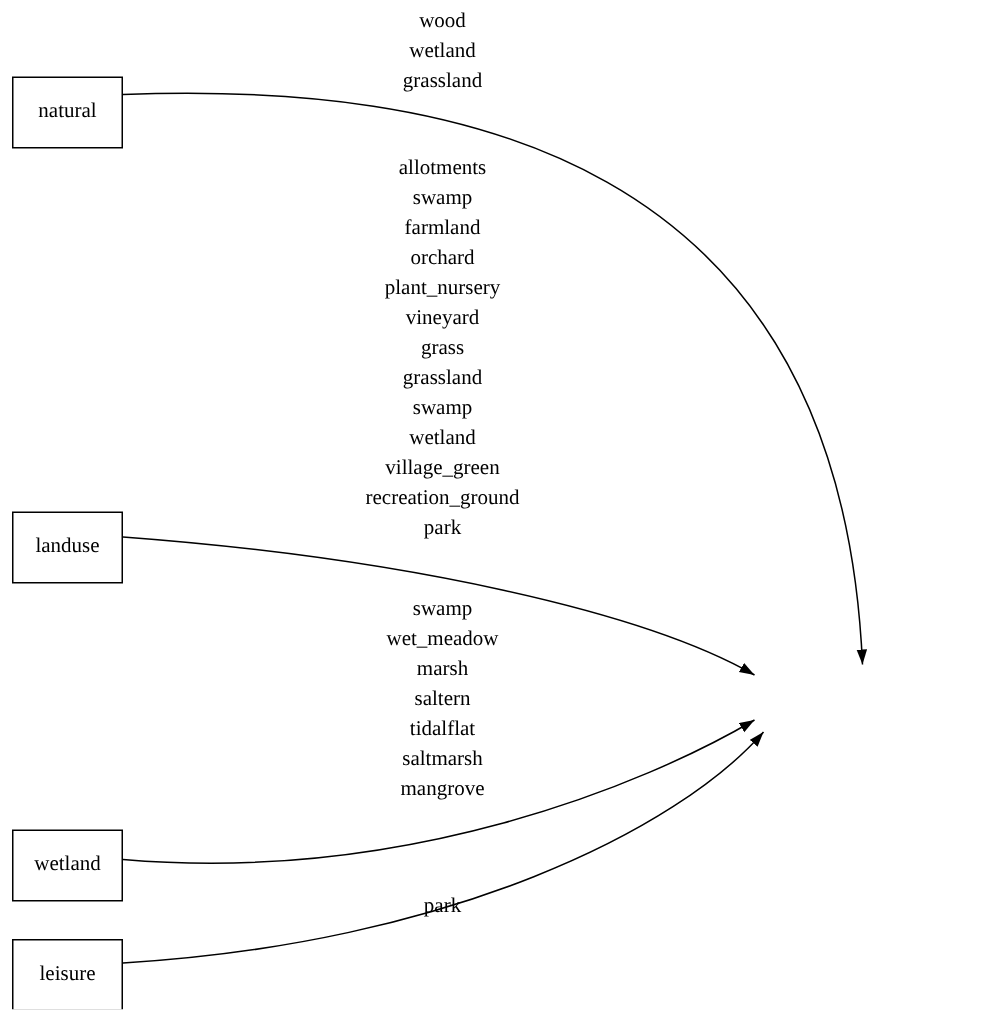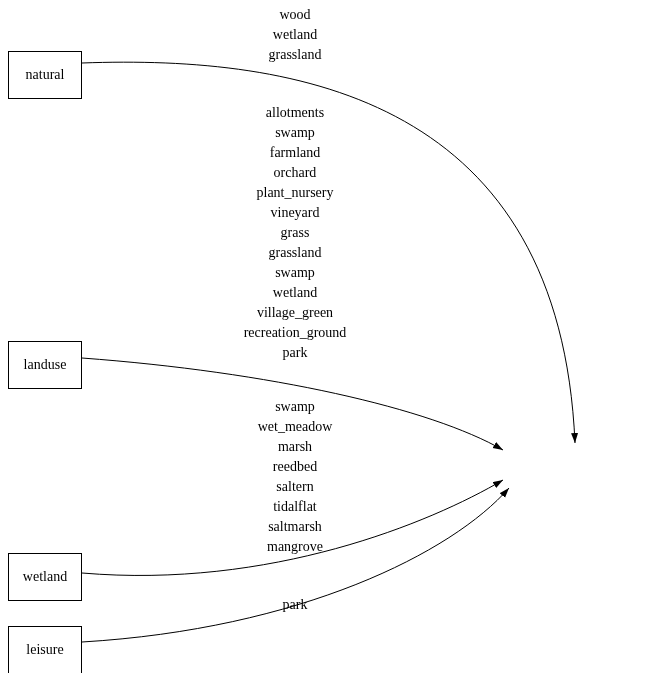--- a/index.html
+++ b/index.html
@@ -102,21 +102,20 @@
       <div class="label-line">wetland</div>
       <div class="label-line">village_green</div>
       <div class="label-line">recreation_ground</div>
       <div class="label-line">park</div>
     </div>
 
   <div class="edge-labels" style="left: 165px; top: 397px;">
       <div class="label-line">swamp</div>
       <div class="label-line">wet_meadow</div>
       <div class="label-line">marsh</div>
-      <div class="label-line">reedbed</div>
       <div class="label-line">saltern</div>
       <div class="label-line">tidalflat</div>
       <div class="label-line">saltmarsh</div>
       <div class="label-line">mangrove</div>
     </div>
 
   <div class="edge-labels" style="left: 165px; top: 595px;">
       <div class="label-line">park</div>
     </div>
 

